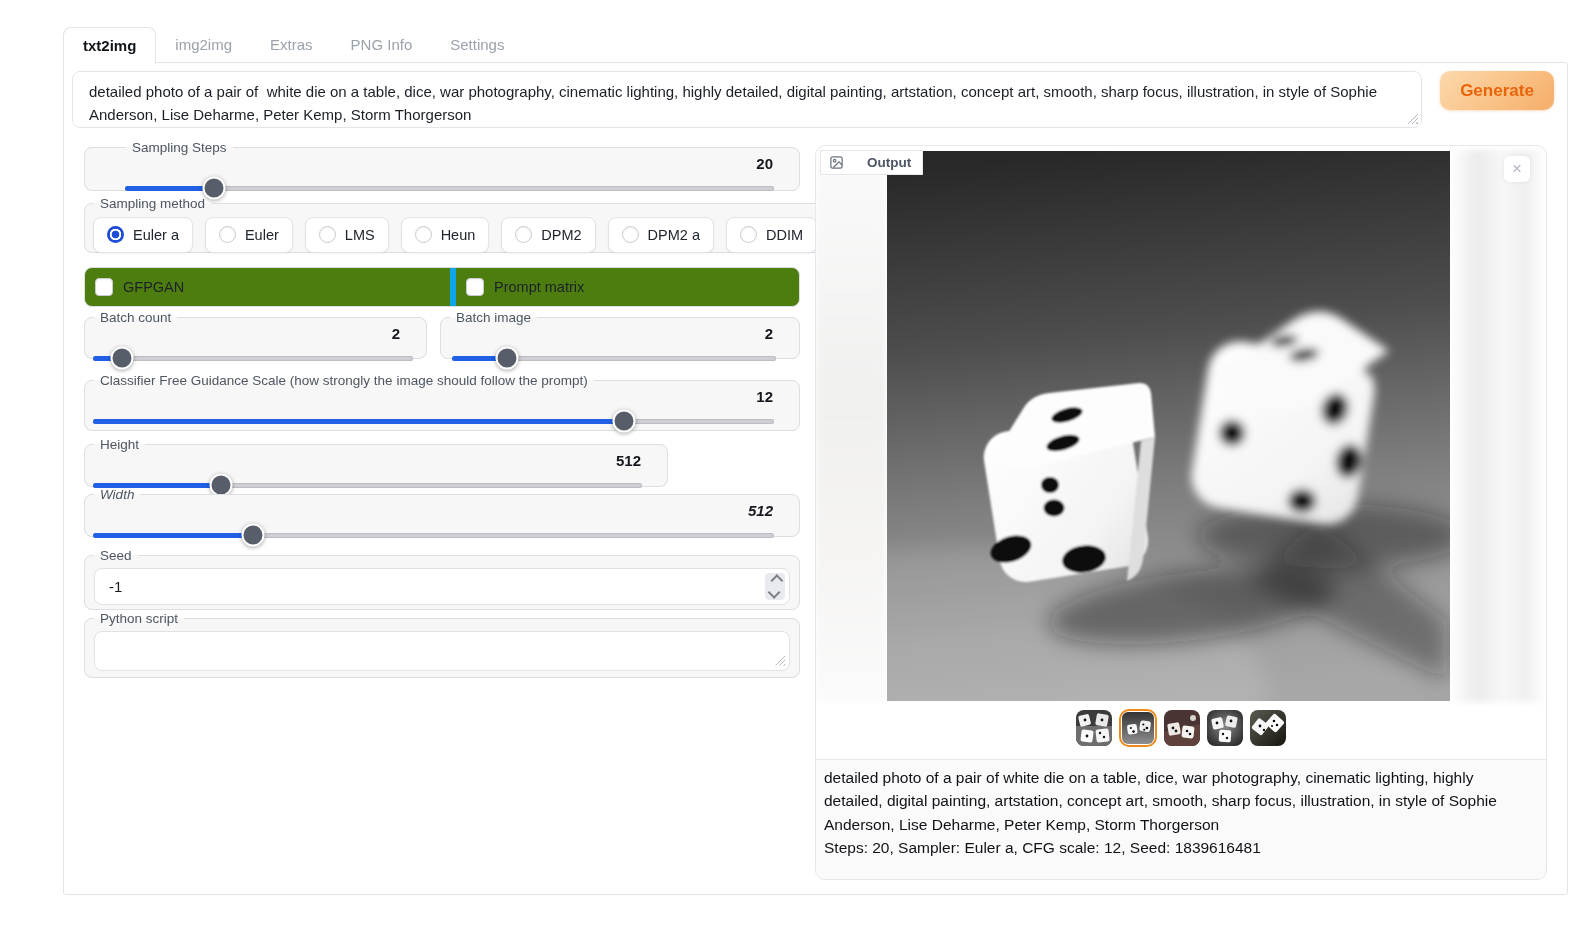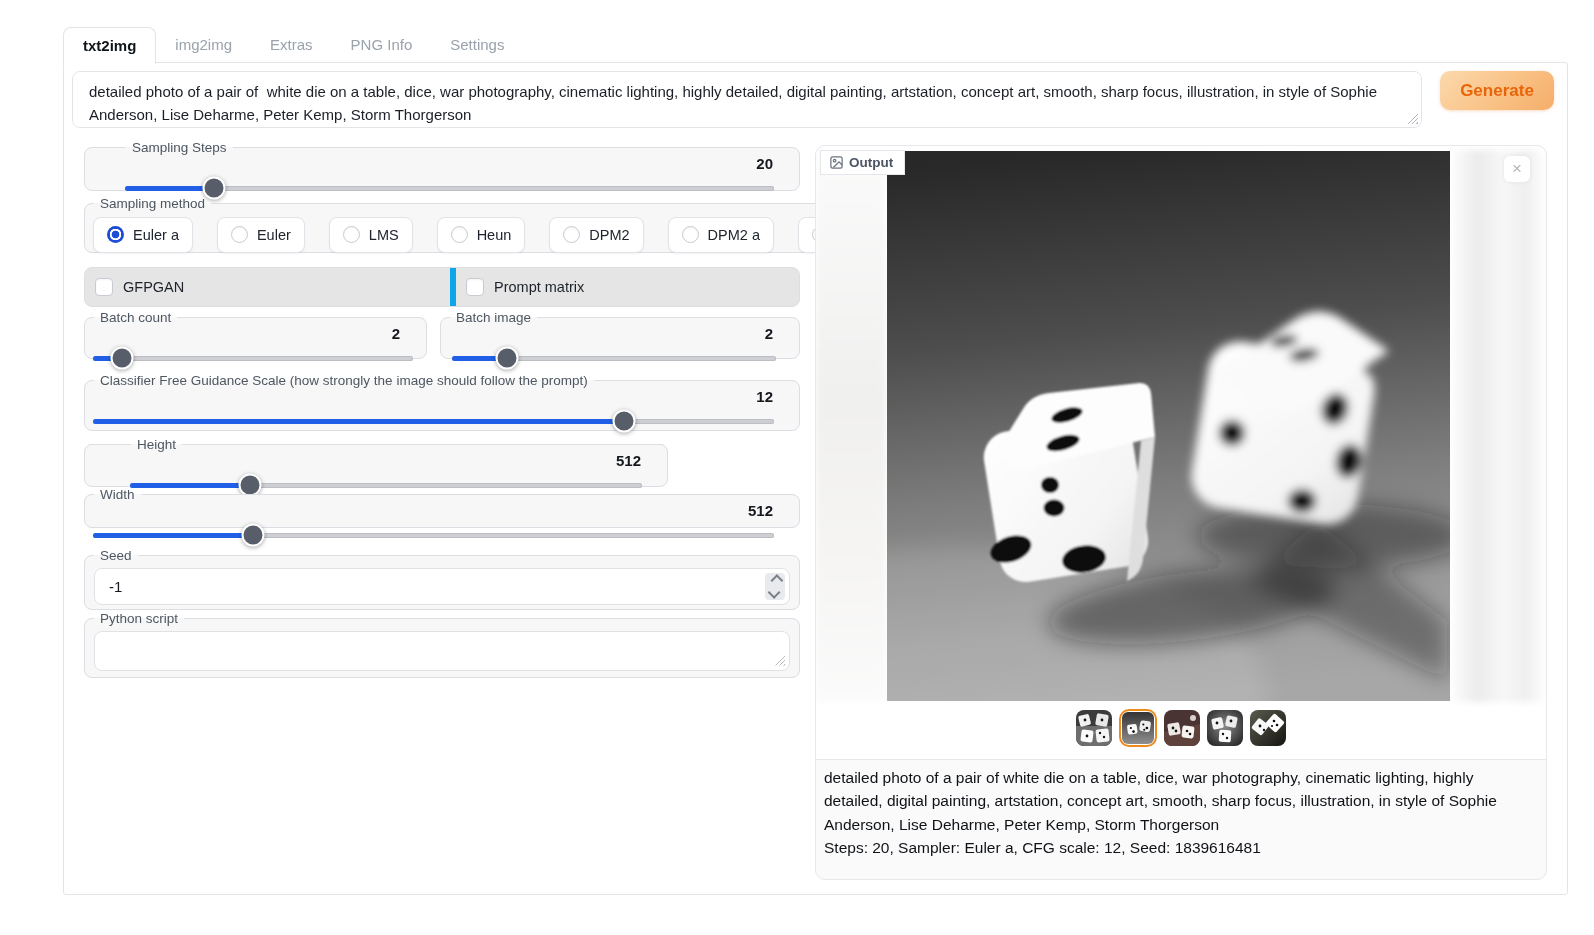--- a/index.html
+++ b/index.html
@@ -29,29 +29,29 @@
       margin:0;padding:0;box-sizing:border-box;z-index:2;}
   .fs legend{margin-left:9px;padding:0 6px;font-size:13.5px;color:#4e5761;line-height:1;}
   .val{text-align:right;padding:1px 26px 0 0;font-size:15px;font-weight:600;color:#15181d;line-height:1.1;}
   .slider{position:relative;margin:7px 25px 0 8px;height:19px;}
   .track{position:absolute;left:0;right:0;top:7px;height:5px;background:#cdcfd4;border-radius:4px;
          box-shadow:inset 0 0 0 1px #bcbec4;}
   .fill{position:absolute;left:0;top:0;bottom:0;background:#2160e6;border-radius:4px;}
   .knob{position:absolute;top:9px;width:19px;height:19px;background:#575d69;border:2px solid #fff;
         border-radius:50%;transform:translate(-50%,-50%);box-shadow:0 1px 4px rgba(0,0,0,.35);cursor:grab;}
   
-  .pills{display:flex;gap:24px;padding:6px 8px 0 8px;}
+  .pills{display:flex;gap:12px;padding:6px 8px 0 8px;}
   .pill{display:flex;align-items:center;gap:9px;height:34px;padding:0 13px;background:#fff;
         border:1px solid #e2e3e8;border-radius:8px;box-shadow:0 1px 2px rgba(0,0,0,.05);cursor:pointer;
         font-size:14.5px;color:#21262e;white-space:nowrap;}
   .rdo{width:17px;height:17px;border-radius:50%;background:#fff;border:1px solid #c8cbd1;
        box-shadow:inset 0 1px 2px rgba(0,0,0,.06);box-sizing:border-box;flex:none;}
   .pill.sel .rdo{border:none;background:radial-gradient(circle,#1e4ed8 0 3.5px,#fff 4.2px 5.6px,#1e4ed8 6px 100%);}
   
-  .flags{position:absolute;left:84px;top:267px;width:716px;height:40px;background:#e5e5e5;
+  .flags{position:absolute;left:84px;top:267px;width:716px;height:40px;background:#4d7c0f;
          border:1px solid #dcdee3;border-radius:8px;display:flex;box-sizing:border-box;z-index:2;}
   .flag{flex:none;display:flex;align-items:center;gap:10px;padding-left:10px;font-size:14.5px;color:#1d222a;}
   .flag.c1{width:355px;}
   .flag.c2{border-left:6px solid #0ea5e9;flex:1;}
   .cb{width:18px;height:18px;border:1px solid #c8cbd1;border-radius:4px;background:#fff;
       box-shadow:inset 0 1px 2px rgba(0,0,0,.05);box-sizing:border-box;cursor:pointer;flex:none;}
   
   .num-input{position:relative;margin:5px 9px 9px 9px;height:35px;background:#fff;
              border:1px solid #e1e2e6;border-radius:8px;}
   .num-input input{position:absolute;inset:0;border:none;background:transparent;padding:0 30px 0 14px;
@@ -69,21 +69,21 @@
   
   .output{position:absolute;left:815px;top:145px;width:732px;height:735px;background:#fafafb;
           border:1px solid #e7e8ec;border-radius:10px;box-sizing:border-box;z-index:2;}
   .gallery{position:absolute;left:0;right:0;top:0;height:613px;background:#fff;
            border-bottom:1px solid #e7e8ec;border-radius:10px 10px 0 0;overflow:hidden;}
   .ghost{position:absolute;top:4px;height:552px;filter:blur(3px);}
   .ghost.l{left:0;width:70px;background:linear-gradient(180deg,#fbfbfb,#f0f0ef 45%,#f6f5f4 75%,#fbfbfb);}
   .ghost.r{right:0;width:97px;background:linear-gradient(90deg,#ffffff,#ebebeb 30%,#f7f7f7 55%,#efefef 80%,#fff);}
   .main-img{position:absolute;left:71px;top:5px;width:563px;height:550px;cursor:pointer;}
   .main-img svg{display:block;}
-  .chip{position:absolute;left:4px;top:4px;display:flex;align-items:center;gap:5px;background:#fff;
+  .chip{position:absolute;left:4px;top:4px;display:flex;align-items:center;gap:23px;background:#fff;
         border:1px solid #e5e6ea;border-radius:0;padding:4px 11px 4px 8px;font-size:13.5px;font-weight:700;color:#4b5563;}
   .close-btn{position:absolute;right:16px;top:10px;width:26px;height:26px;background:#fff;border-radius:6px;
         display:flex;align-items:center;justify-content:center;color:#b3b8c0;font-size:17px;cursor:pointer;
         box-shadow:0 0 5px rgba(0,0,0,.07);}
   .thumbs{position:absolute;left:50%;top:563px;transform:translateX(-50%);display:flex;gap:7px;align-items:center;}
   .thumb{width:36px;height:36px;border-radius:8px;overflow:hidden;cursor:pointer;flex:none;}
   .thumb svg{display:block;}
   .thumb.sel{width:38px;height:38px;border:2px solid #f08a1c;border-radius:10px;background:#fff;
              box-sizing:border-box;padding:1px;}
   .thumb.sel svg{border-radius:6px;width:32px;height:32px;}
@@ -196,32 +196,32 @@
   <legend>Classifier Free Guidance Scale (how strongly the image should follow the prompt)</legend>
   <div class="val">12</div>
   <div class="slider">
     <div class="track">
         <div class="fill" style="width:78%"></div>
       </div>
     <div class="knob" style="left:78%"></div>
   </div>
 </fieldset>
 
-<fieldset class="fs" style="left:84px;top:438px;width:584px;height:49px;padding-left:37px;">
+<fieldset class="fs" style="left:84px;top:438px;width:584px;height:49px;">
   <legend>Height</legend>
   <div class="val">512</div>
   <div class="slider">
     <div class="track">
         <div class="fill" style="width:23.4%"></div>
       </div>
     <div class="knob" style="left:23.4%"></div>
   </div>
 </fieldset>
 
-<fieldset class="fs" style="left:84px;top:488px;width:716px;height:40px;">
+<fieldset class="fs" style="left:84px;top:488px;width:716px;height:49px;font-style:italic;">
   <legend>Width</legend>
   <div class="val">512</div>
   <div class="slider">
     <div class="track">
         <div class="fill" style="width:23.5%"></div>
       </div>
     <div class="knob" style="left:23.5%"></div>
   </div>
 </fieldset>
 

